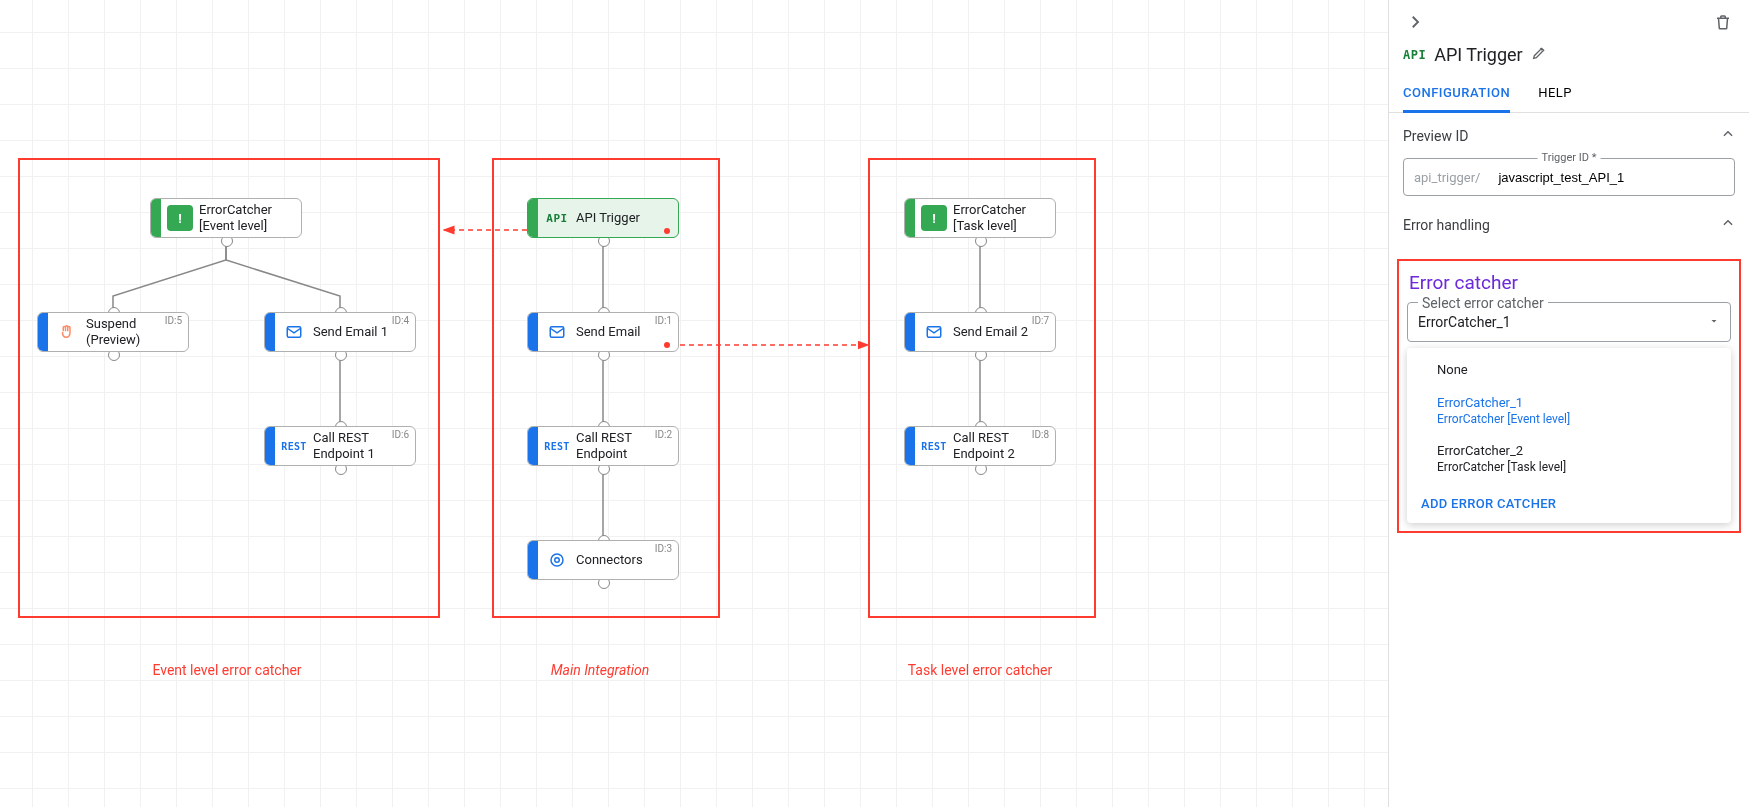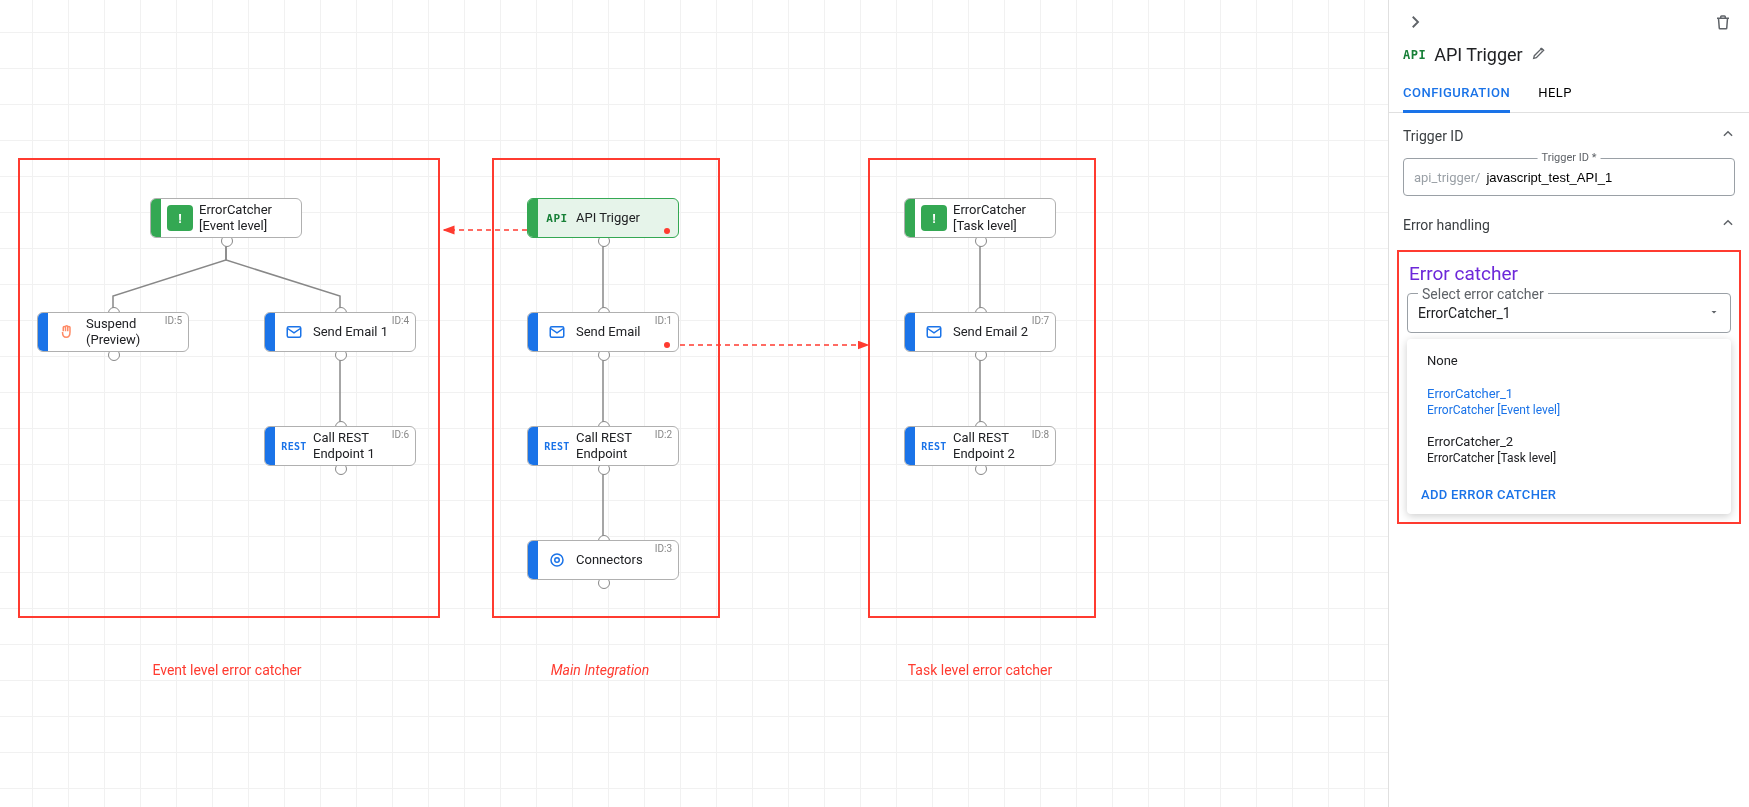--- a/index.html
+++ b/index.html
@@ -207,20 +207,21 @@
     font-size: 14px;
   }
   .field-wrap {
     position: relative;
     border: 1px solid #9aa0a6;
     border-radius: 4px;
     display: flex;
     align-items: center;
     height: 36px;
     margin-top: 4px;
+    gap: 12px;
   }
   .field-wrap .floating-label {
     position: absolute;
     top: -8px;
     left: 50%;
     transform: translateX(-50%);
     background: #fff;
     padding: 0 4px;
     font-size: 11px;
     color: #5f6368;
@@ -279,21 +280,21 @@
     color: #5f6368;
   }
   .dropdown-menu {
     margin-top: 6px;
     border-radius: 4px;
     box-shadow: 0 2px 8px rgba(0,0,0,0.2);
     background: #fff;
     padding: 6px 0;
   }
   .dd-item {
-    padding: 8px 20px;
+    padding: 8px 30px;
     font-size: 13px;
     color: #202124;
     cursor: pointer;
     line-height: 1.3;
   }
   .dd-item.sel { color: #1a73e8; }
   .dd-item .sub { display:block; font-size:12px; }
   .dd-item.sel .sub { color:#1a73e8; }
   .dd-add {
     padding: 12px 14px 6px 14px;
@@ -515,35 +516,35 @@
         </svg>
       </span>
     </div>
     <div class="tabs">
       <div class="tab active">CONFIGURATION</div>
       <div class="tab">HELP</div>
     </div>
 
     <div class="section">
       <div class="section-header">
-        <span>Trigger ID</span>
+        <span>Preview ID</span>
         <span class="chev">
           <svg width="14" height="14" viewBox="0 0 24 24" fill="none" stroke="#5f6368" stroke-width="2.5">
               <path d="M5 15l7-7 7 7"></path>
             </svg>
         </span>
       </div>
       <div class="field-wrap">
         <span class="floating-label">Trigger ID *</span>
         <span class="prefix">api_trigger/</span>
         <input type="text" value="javascript_test_API_1" style="">
       </div>
     </div>
 
-    <div class="section" style="padding-bottom:7px;">
+    <div class="section" style="padding-bottom:16px;">
       <div class="section-header">
         <span>Error handling</span>
         <span class="chev">
           <svg width="14" height="14" viewBox="0 0 24 24" fill="none" stroke="#5f6368" stroke-width="2.5">
               <path d="M5 15l7-7 7 7"></path>
             </svg>
         </span>
       </div>
     </div>
     <div class="error-section-box">

